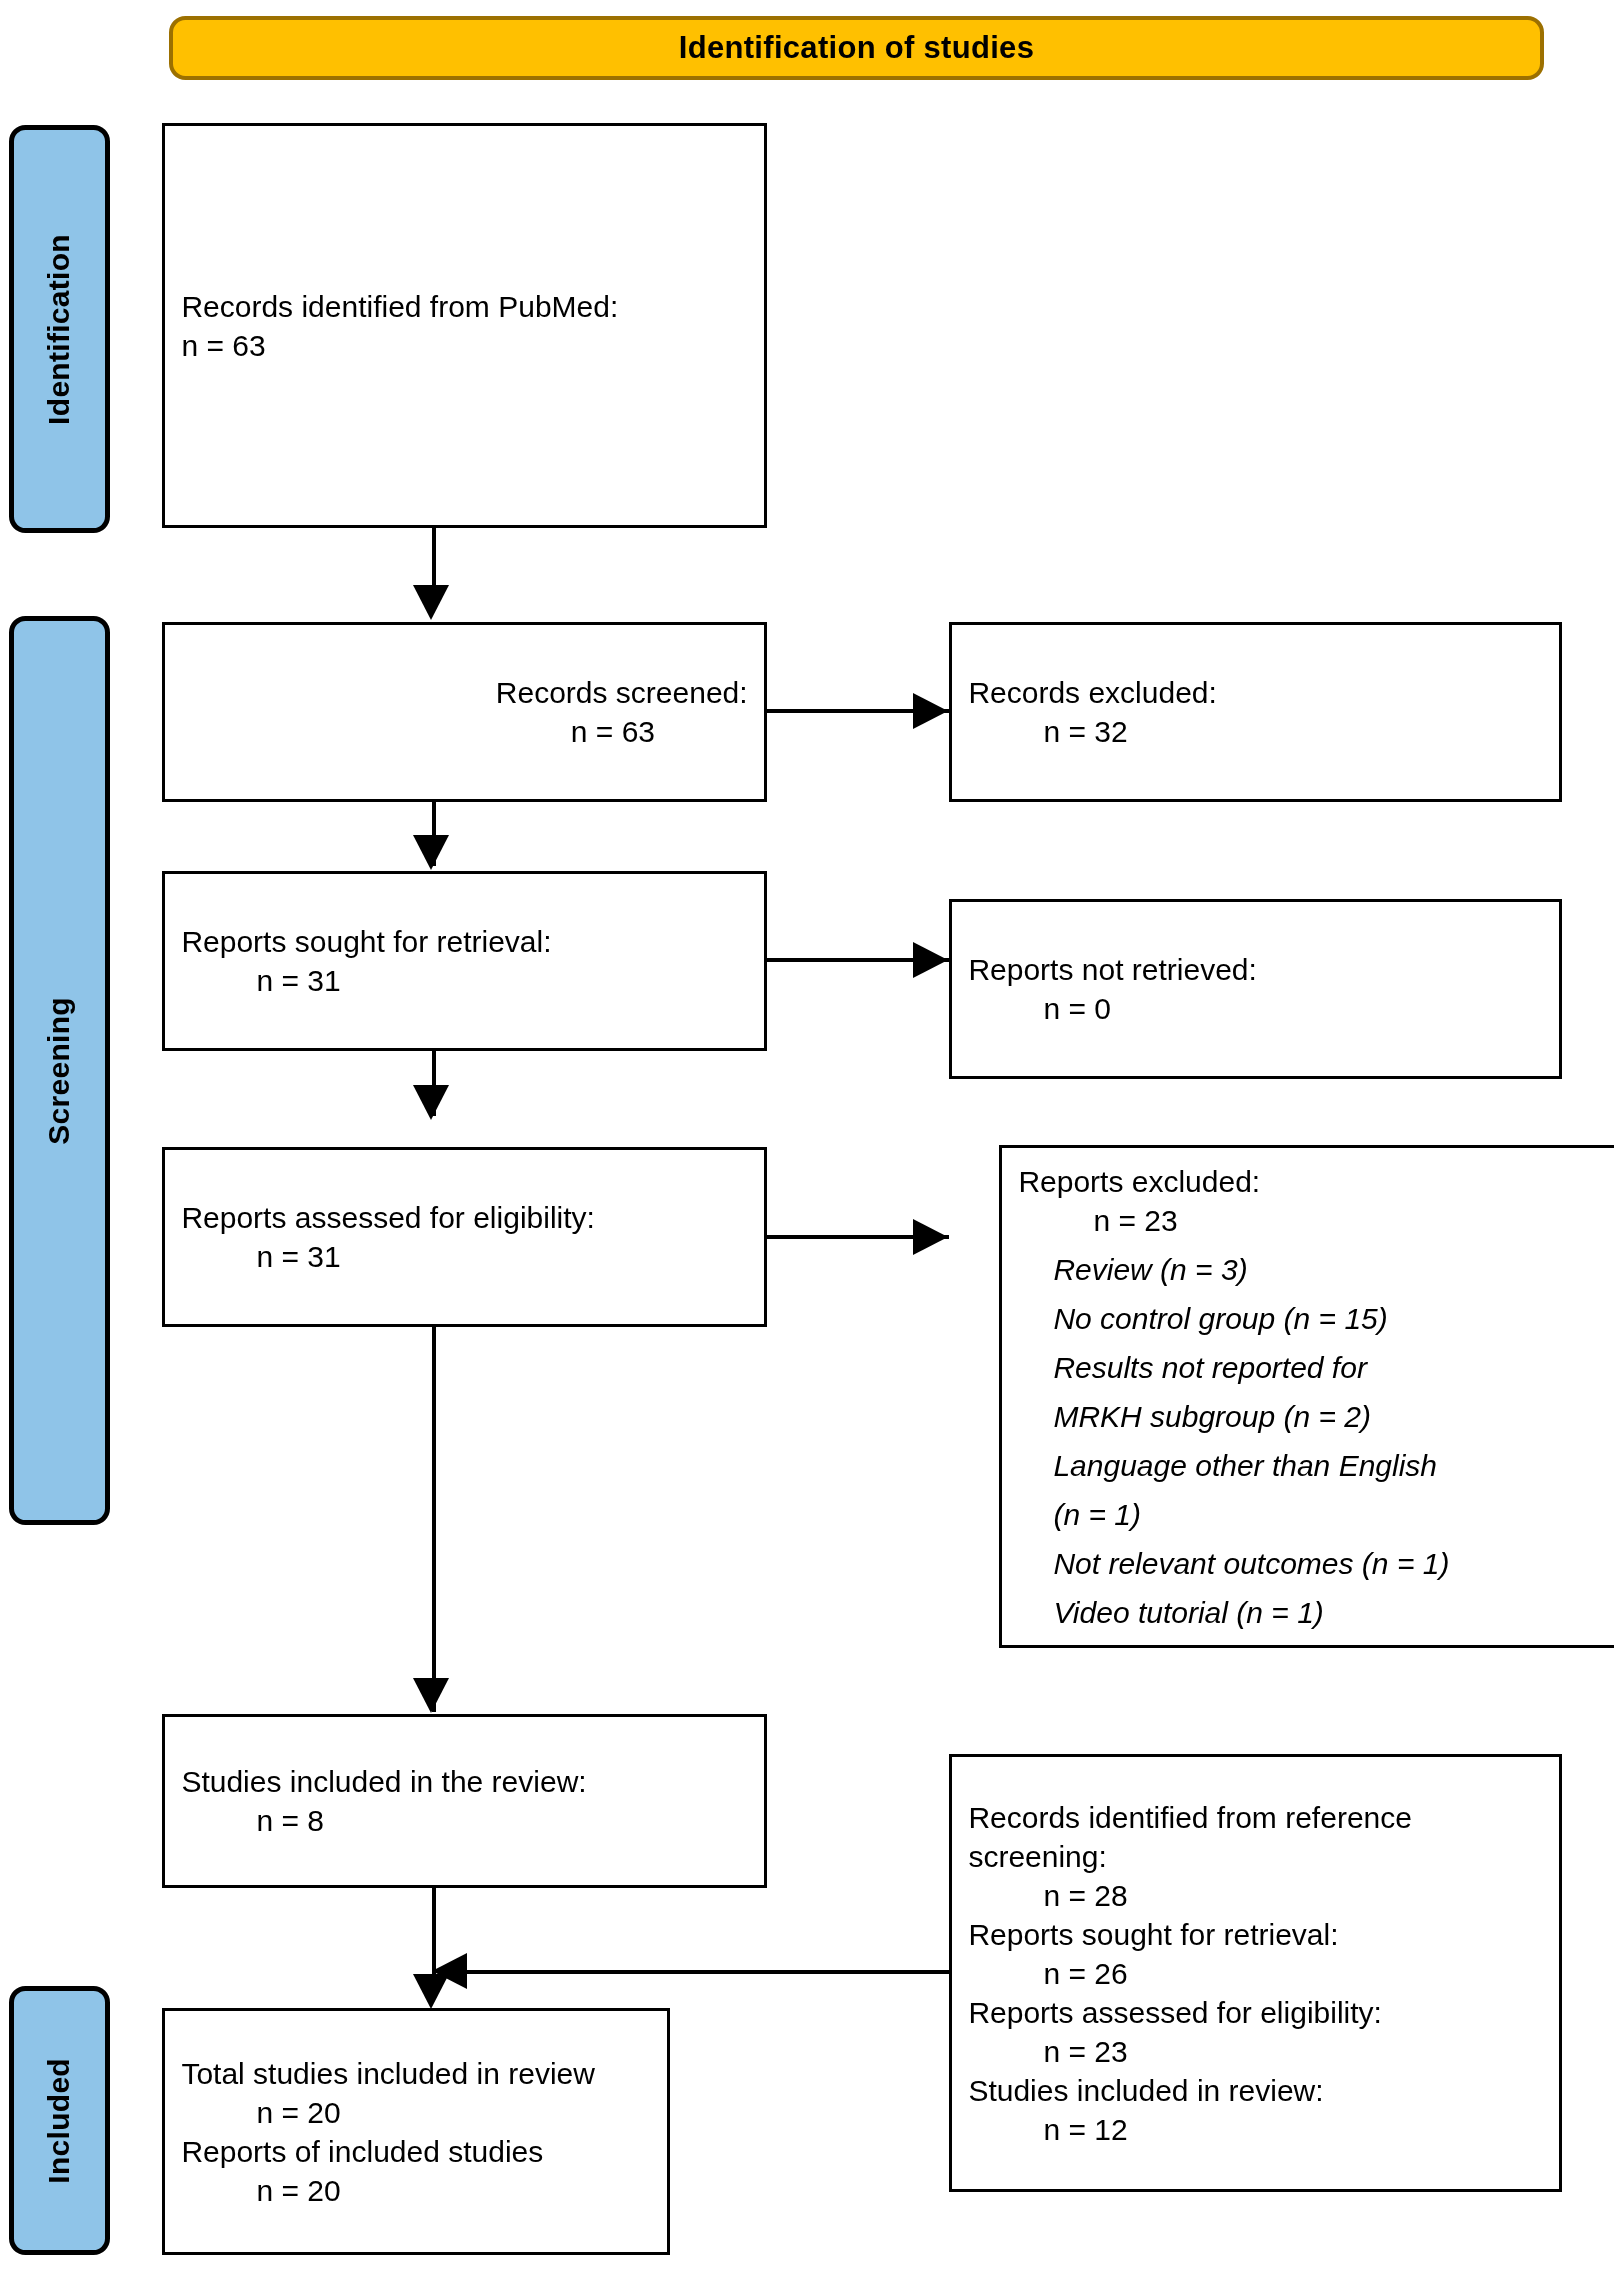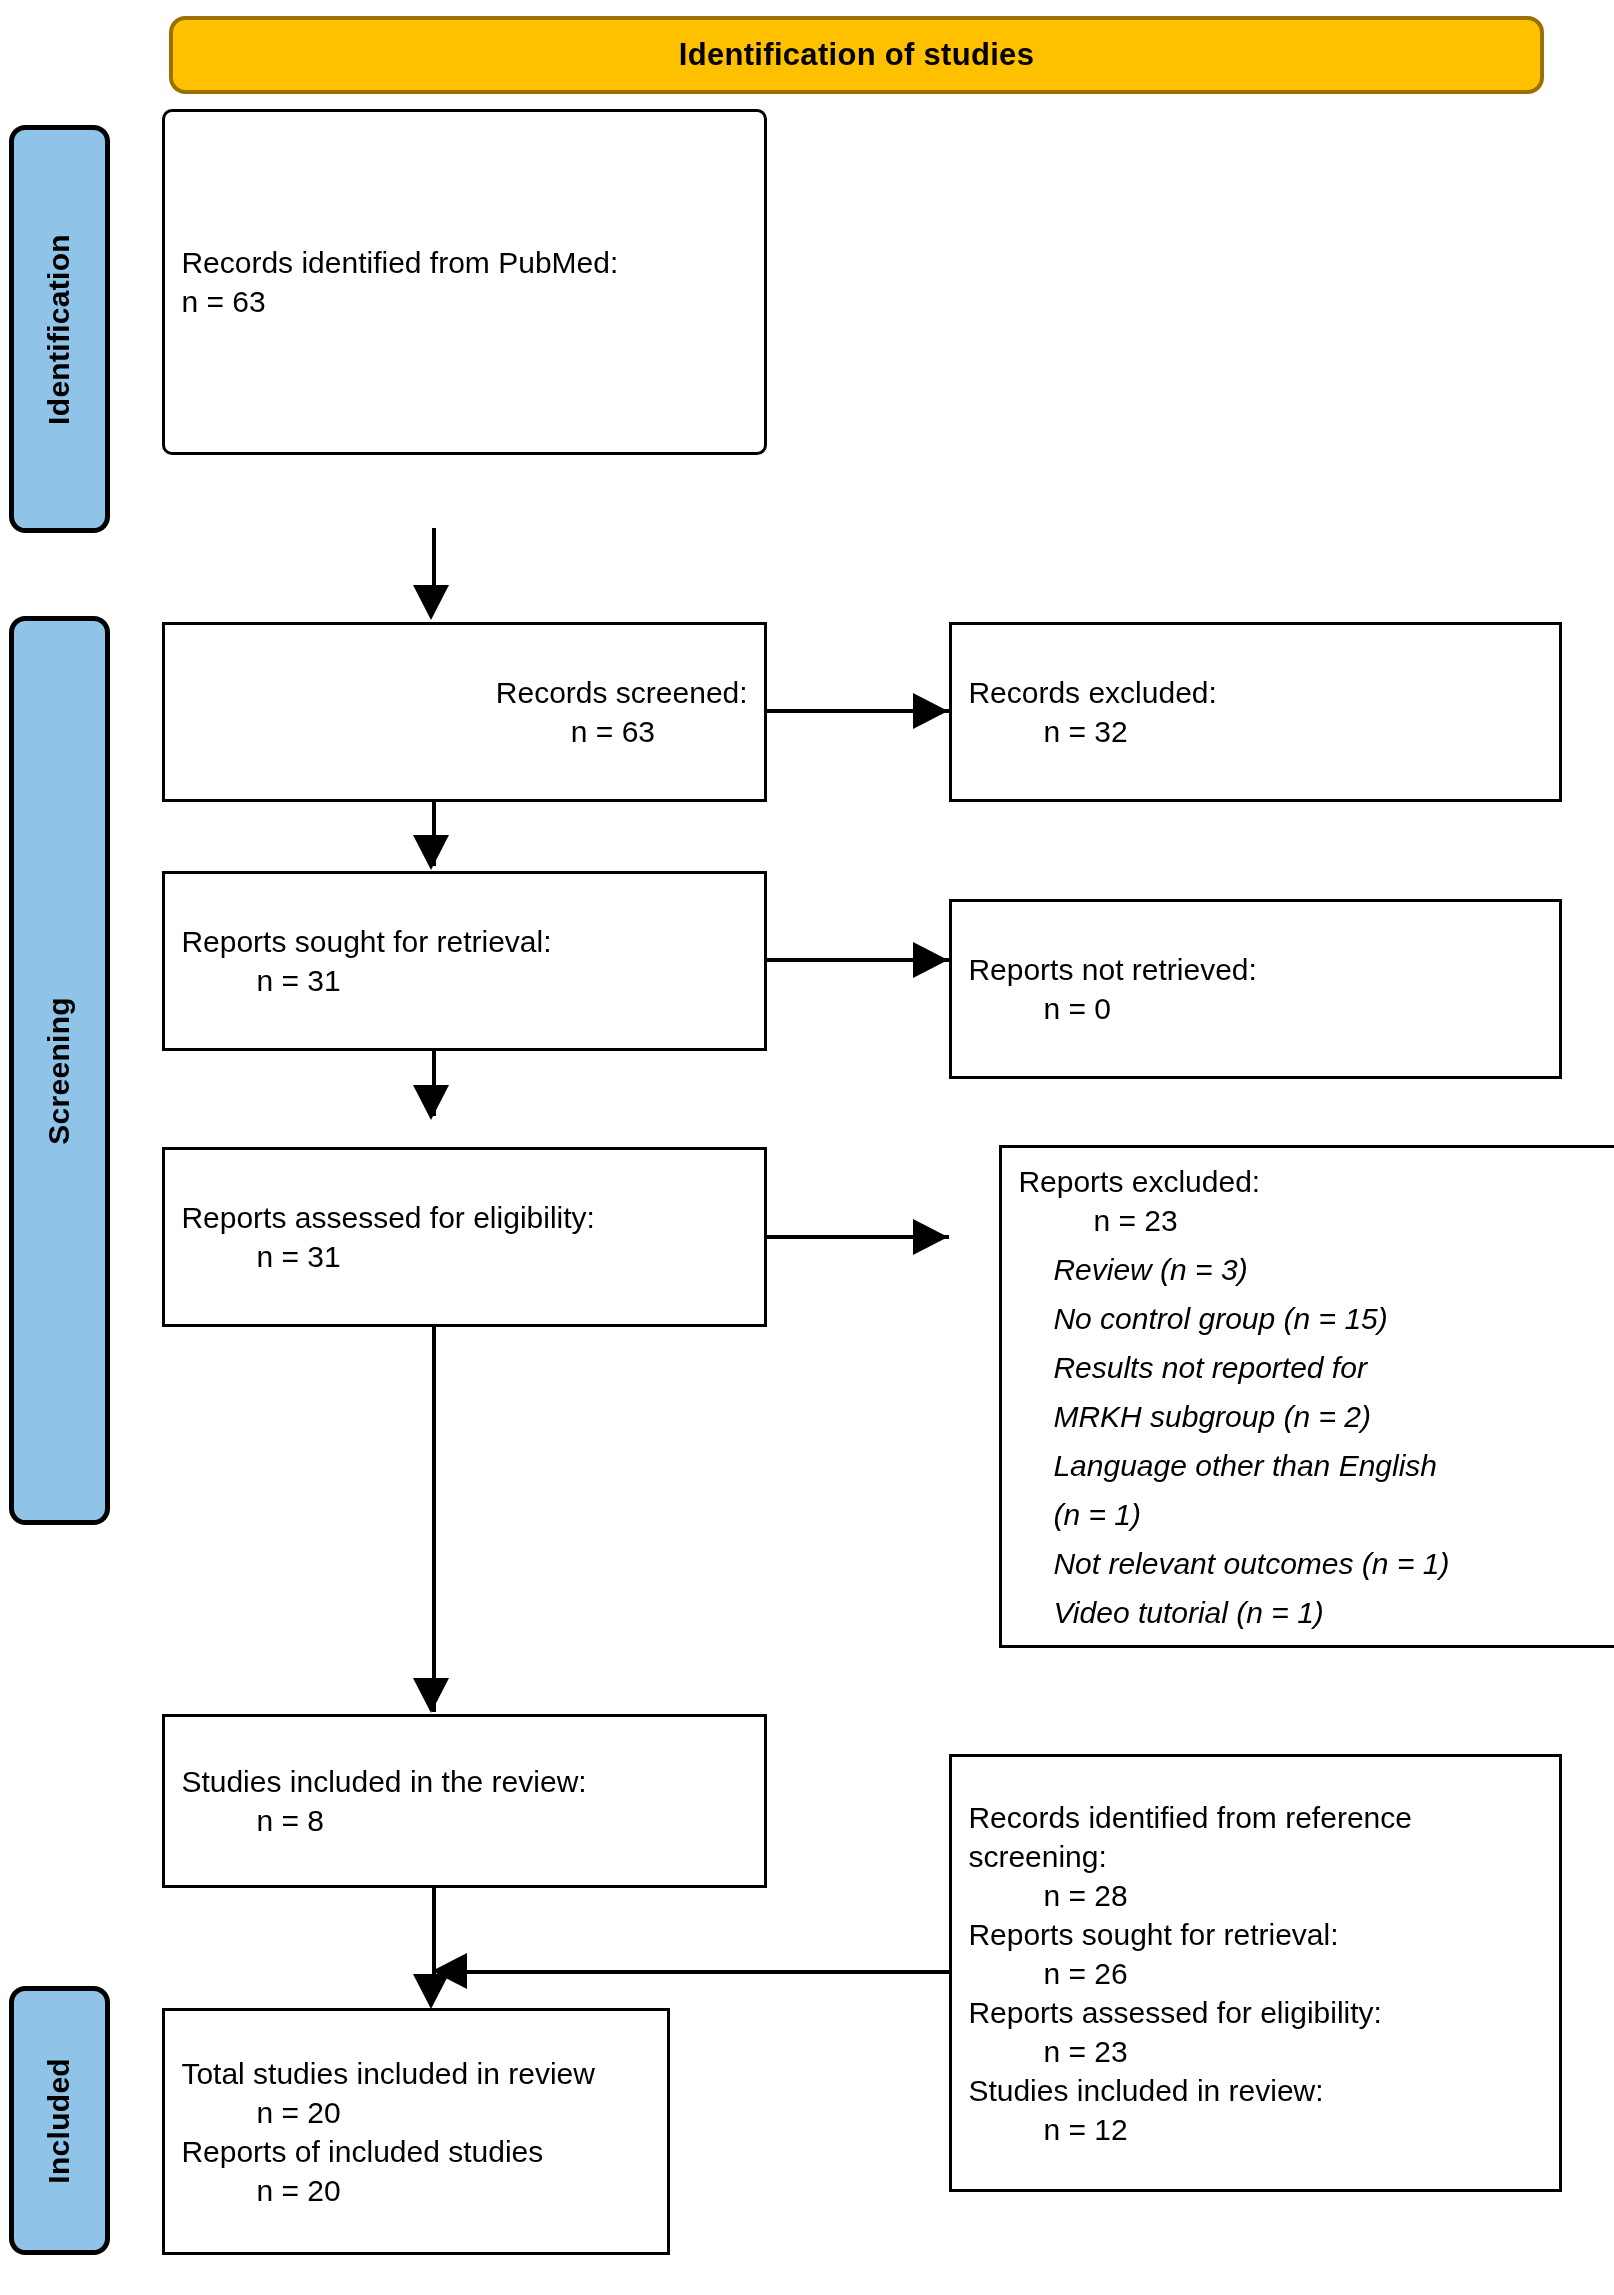--- a/index.html
+++ b/index.html
@@ -18,21 +18,21 @@
     background: #ffffff;
     overflow: hidden;
   }
 
   
   .header-banner {
     position: absolute;
     left: 169px;
     top: 16.4px;
     width: 1375px;
-    height: 78px;
+    height: 64px;
     background: #FFC000;
     border: 4.4px solid #9C7000;
     border-radius: 16.4px;
     box-sizing: border-box;
     display: flex;
     align-items: center;
     justify-content: center;
   }
   .header-banner .banner-text {
     font-size: 31px;
@@ -132,21 +132,21 @@
   </div>
 
   <div class="stage-tab" style="left:8.8px; top:616px; width:101px; height:909px;">
     <span class="stage-text">Screening</span>
   </div>
 
   <div class="stage-tab" style="left:8.8px; top:1986px; width:101px; height:269px;">
     <span class="stage-text">Included</span>
   </div>
 
-  <div class="pbox" style="left:162px; top:109px; width:605px; height:346px;border-radius:10px;">
+  <div class="pbox" style="left:162px; top:123px; width:605px; height:405px;">
     <div class="body">
       <span class="line">Records identified from PubMed:</span>
       <span class="line">n = 63</span>
     </div>
   </div>
 
   <div class="vline" style="left:432px; top:528px; height:65px;"></div>
   <div class="arrow-down" style="left:413px; top:585px;"></div>
 
   <div class="pbox" style="left:162px; top:622px; width:605px; height:180px;align-items:flex-end;">

